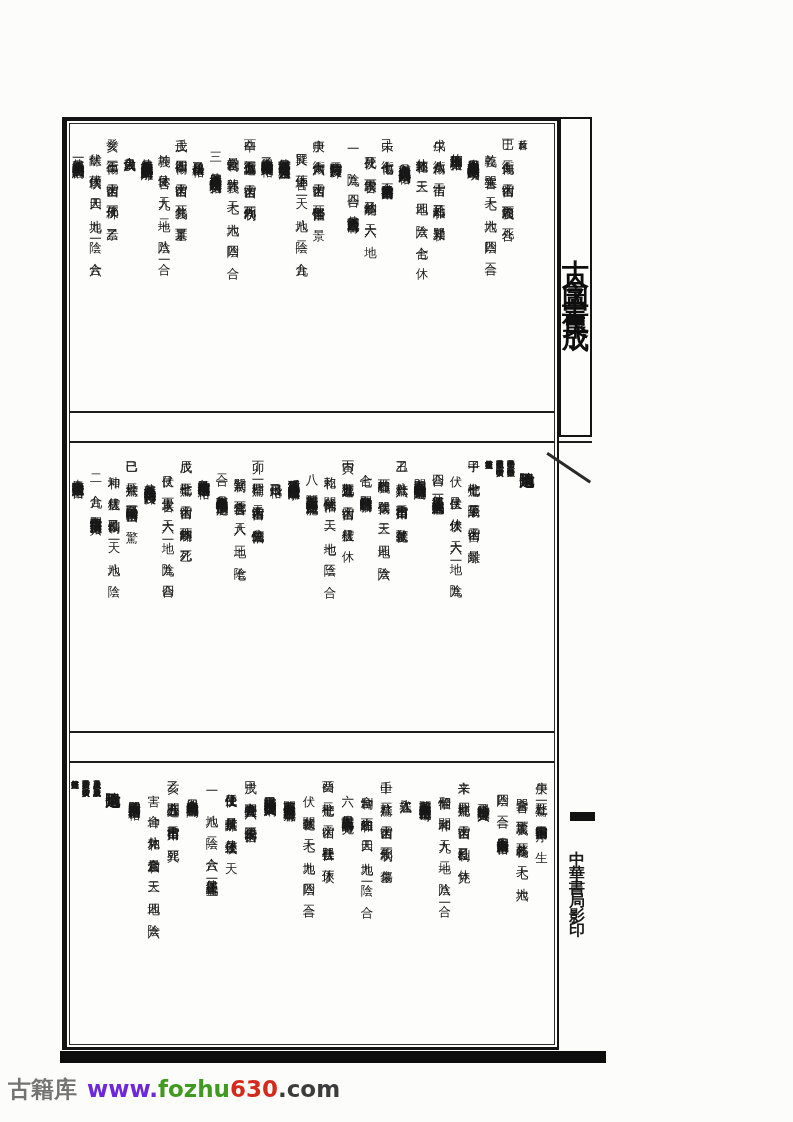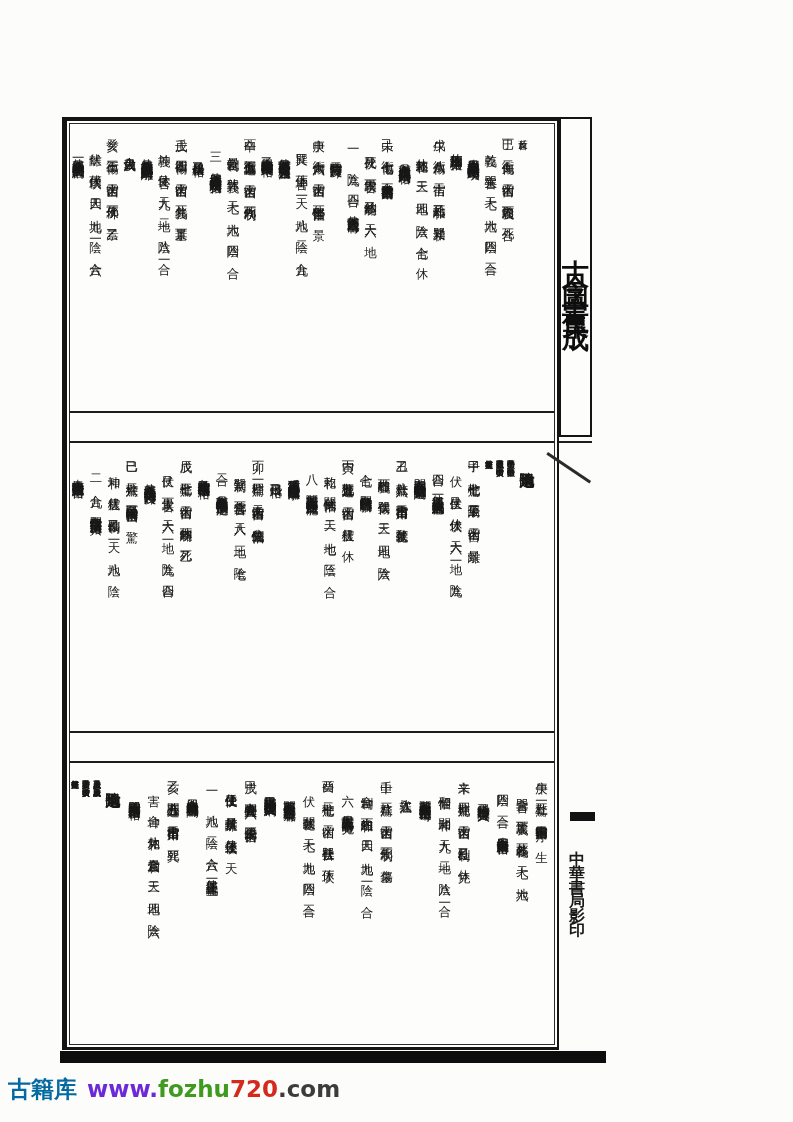--- a/index.html
+++ b/index.html
@@ -83,21 +83,21 @@
   }
   .bottom-bar{
     position:absolute;left:60px;top:1051px;width:546px;height:12px;background:#0d0d0d;
   }
   
   .watermark{
     position:absolute;left:8px;top:1074px;height:34px;
     font-family:"DejaVu Sans", sans-serif;
     font-size:23px;font-weight:bold;white-space:nowrap;
   }
-  .wm-name{color:#0369a1;margin-right:10px;}
+  .wm-name{color:#737373;margin-right:10px;}
   .wm-www{color:#6d28d9;}
   .wm-green{color:#3f9a1f;}
   .wm-red{color:#d42a1e;}
   .wm-tld{color:#3c3c3c;margin-top:45px;}
 </style>
 </head>
 <body>
 
 <div class="frame">
   <div class="band band1">
@@ -195,14 +195,14 @@
 </div>
 <div class="title-underline"></div>
 <div class="fold-mark"></div>
 
 <div class="pub-bar"></div>
 <div class="pub-text">中華書局影印</div>
 
 <div class="bottom-bar"></div>
 
 <div class="watermark">
-  <span class="wm-name">古籍库</span><span class="wm-www">www.</span><span class="wm-green">fozhu</span><span class="wm-red">720</span><span class="wm-tld">.com</span>
+  <span class="wm-name">古籍库</span><span class="wm-www">www.</span><span class="wm-green">fozhu</span><span class="wm-red">630</span><span class="wm-tld">.com</span>
 </div>
 
 </body></html>

